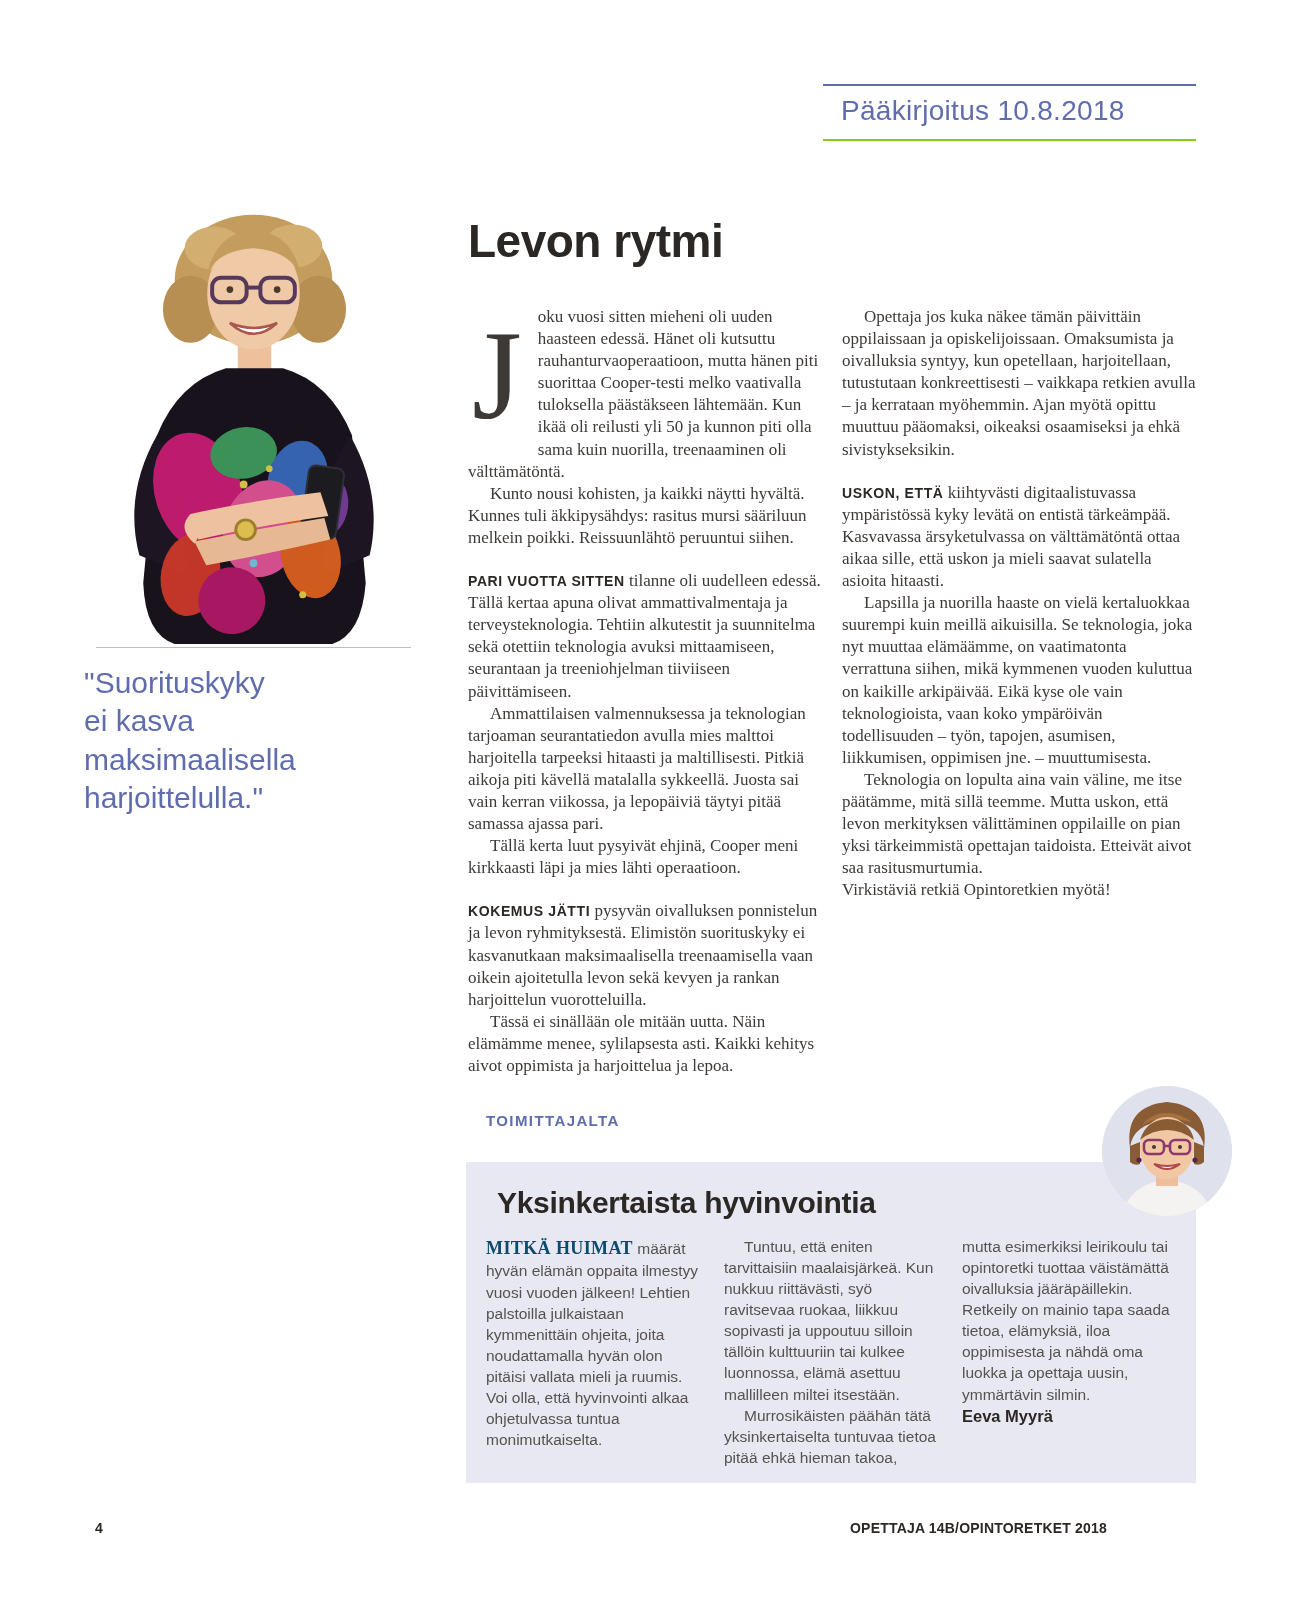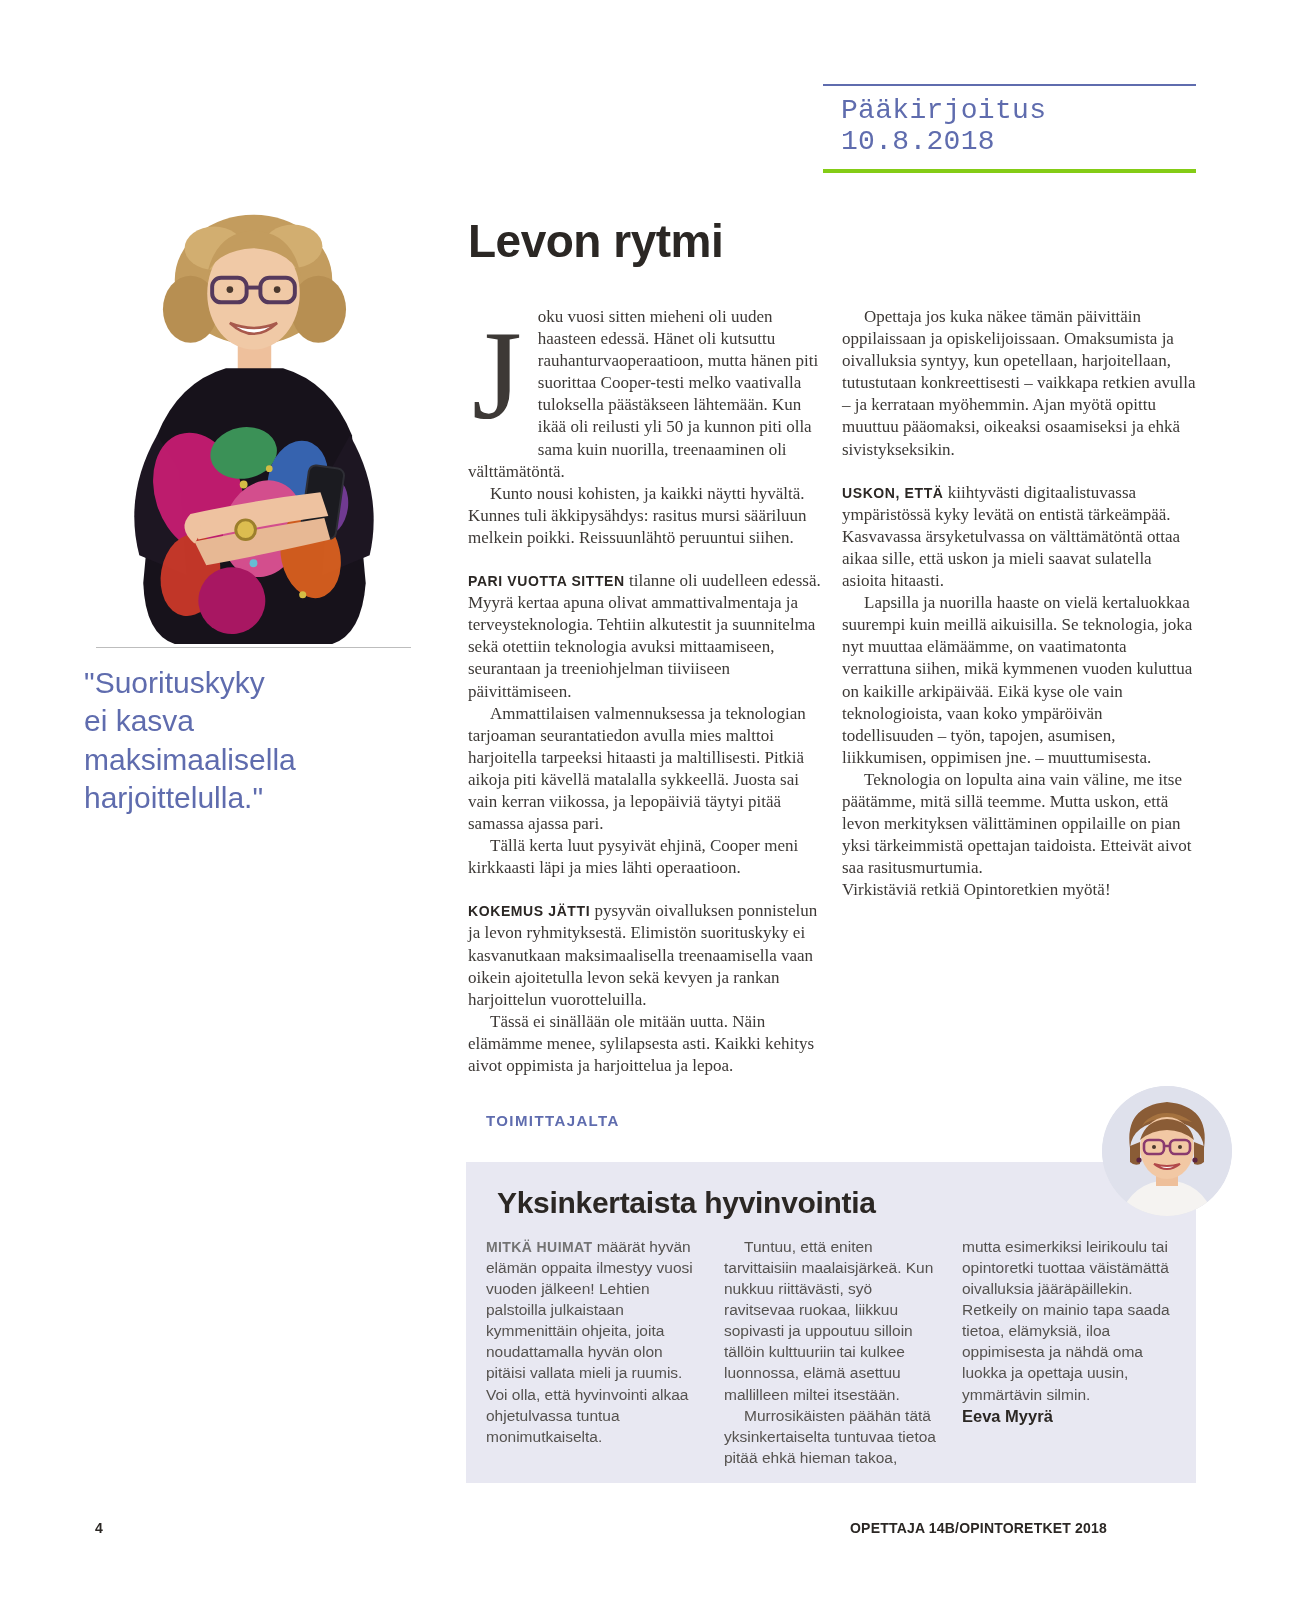--- a/index.html
+++ b/index.html
@@ -1,22 +1,22 @@
 <!DOCTYPE html>
 <html><head>
 <meta charset="utf-8">
 <style>
   html,body{margin:0;padding:0;background:#ffffff;}
   .page{position:relative;width:1312px;height:1598px;background:#ffffff;overflow:hidden;
         font-family:"Liberation Sans",sans-serif;}
 
   
   .kicker{position:absolute;left:823px;top:84px;width:373px;
-          border-top:2px solid #5f6cae;border-bottom:4px solid #84cc16;
-          padding:9px 0 12px 18px;box-sizing:border-box;font-family:Liberation Mono, monospace;}
+          border-top:2px solid #5f6cae;border-bottom:2px solid #84cc16;
+          padding:9px 0 12px 18px;box-sizing:border-box;}
   .kicker-text{font-size:28px;color:#5f6cae;letter-spacing:0.3px;}
 
   
   .photo-block{position:absolute;left:96px;top:188px;width:315px;height:460px;
                border-bottom:1px solid #bdbdbd;box-sizing:border-box;overflow:hidden;}
 
   
   .pullquote{position:absolute;left:84px;top:664px;width:320px;
              font-size:30px;line-height:1.28;color:#5f6cae;white-space:pre-line;}
 
@@ -42,21 +42,21 @@
   
   .editor-label{position:absolute;left:486px;top:1112px;font-size:15px;font-weight:700;
                 letter-spacing:1.4px;color:#5f6cae;}
   .editor-box{position:absolute;left:466px;top:1162px;width:730px;height:321px;
               background:#e8e8f2;box-sizing:border-box;padding:24px 20px 0 20px;}
   .editor-title{font-size:30px;font-weight:700;color:#2b2724;letter-spacing:-0.3px;margin:0 0 16px 11px;}
   .editor-cols{column-count:3;column-gap:24px;column-fill:auto;height:238px;
                font-size:15.5px;line-height:1.36;color:#55524f;}
   .editor-cols p{margin:0;}
   .editor-cols p.ind{text-indent:20px;}
-  .editor-lead{font-weight:700;letter-spacing:0.4px;color:#737373;font-size:14px;}
+  .editor-lead{font-weight:700;letter-spacing:0.4px;color:#0c4a6e;font-size:18px;font-family:Liberation Serif, serif;}
   .editor-sig{margin-top:20px;font-weight:700;color:#2b2724;font-size:16.5px;}
 
   
   .avatar{position:absolute;left:1102px;top:1086px;width:130px;height:130px;border-radius:50%;
           overflow:hidden;background:#dfe1ec;}
 
   
   .footer-page{position:absolute;left:95px;top:1520px;font-size:14px;font-weight:700;color:#2b2724;}
   .footer-issue{position:absolute;left:850px;top:1520px;width:346px;text-align:left;
                 font-size:14px;font-weight:700;color:#2b2724;letter-spacing:0.2px;}
@@ -129,21 +129,21 @@
   <div class="pullquote">"Suorituskyky
 ei kasva
 maksimaalisella
 harjoittelulla."</div>
 
   <div class="article-title">Levon rytmi</div>
 
   <div class="article-body">
     <p><span class="dropcap">J</span><span>oku vuosi sitten mieheni oli uuden haasteen edessä. Hänet oli kutsuttu rauhanturvaoperaatioon, mutta hänen piti suorittaa Cooper-testi melko vaativalla tuloksella päästäkseen lähtemään. Kun ikää oli reilusti yli 50 ja kunnon piti olla sama kuin nuorilla, treenaaminen oli välttämätöntä.</span></p>
     <p class="ind"><span>Kunto nousi kohisten, ja kaikki näytti hyvältä. Kunnes tuli äkkipysähdys: rasitus mursi sääriluun melkein poikki. Reissuunlähtö peruuntui siihen.</span></p>
-    <p class="gap"><span class="lead">PARI VUOTTA SITTEN</span> <span>tilanne oli uudelleen edessä. Myyrä kertaa apuna olivat ammattivalmentaja ja terveysteknologia. Tehtiin alkutestit ja suunnitelma sekä otettiin teknologia avuksi mittaamiseen, seurantaan ja treeniohjelman tiiviiseen päivittämiseen.</span></p>
+    <p class="gap"><span class="lead">PARI VUOTTA SITTEN</span> <span>tilanne oli uudelleen edessä. Tällä kertaa apuna olivat ammattivalmentaja ja terveysteknologia. Tehtiin alkutestit ja suunnitelma sekä otettiin teknologia avuksi mittaamiseen, seurantaan ja treeniohjelman tiiviiseen päivittämiseen.</span></p>
     <p class="ind"><span>Ammattilaisen valmennuksessa ja teknologian tarjoaman seurantatiedon avulla mies malttoi harjoitella tarpeeksi hitaasti ja maltillisesti. Pitkiä aikoja piti kävellä matalalla sykkeellä. Juosta sai vain kerran viikossa, ja lepopäiviä täytyi pitää samassa ajassa pari.</span></p>
     <p class="ind"><span>Tällä kerta luut pysyivät ehjinä, Cooper meni kirkkaasti läpi ja mies lähti operaatioon.</span></p>
     <p class="gap"><span class="lead">KOKEMUS JÄTTI</span> <span>pysyvän oivalluksen ponnistelun ja levon ryhmityksestä. Elimistön suorituskyky ei kasvanutkaan maksimaalisella treenaamisella vaan oikein ajoitetulla levon sekä kevyen ja rankan harjoittelun vuorotteluilla.</span></p>
     <p class="ind"><span>Tässä ei sinällään ole mitään uutta. Näin elämämme menee, sylilapsesta asti. Kaikki kehitys aivot oppimista ja harjoittelua ja lepoa.</span></p>
     <p class="ind"><span>Opettaja jos kuka näkee tämän päivittäin oppilaissaan ja opiskelijoissaan. Omaksumista ja oivalluksia syntyy, kun opetellaan, harjoitellaan, tutustutaan konkreettisesti – vaikkapa retkien avulla – ja kerrataan myöhemmin. Ajan myötä opittu muuttuu pääomaksi, oikeaksi osaamiseksi ja ehkä sivistykseksikin.</span></p>
     <p class="gap"><span class="lead">USKON, ETTÄ</span> <span>kiihtyvästi digitaalistuvassa ympäristössä kyky levätä on entistä tärkeämpää. Kasvavassa ärsyketulvassa on välttämätöntä ottaa aikaa sille, että uskon ja mieli saavat sulatella asioita hitaasti.</span></p>
     <p class="ind"><span>Lapsilla ja nuorilla haaste on vielä kertaluokkaa suurempi kuin meillä aikuisilla. Se teknologia, joka nyt muuttaa elämäämme, on vaatimatonta verrattuna siihen, mikä kymmenen vuoden kuluttua on kaikille arkipäivää. Eikä kyse ole vain teknologioista, vaan koko ympäröivän todellisuuden – työn, tapojen, asumisen, liikkumisen, oppimisen jne. – muuttumisesta.</span></p>
     <p class="ind"><span>Teknologia on lopulta aina vain väline, me itse päätämme, mitä sillä teemme. Mutta uskon, että levon merkityksen välittäminen oppilaille on pian yksi tärkeimmistä opettajan taidoista. Etteivät aivot saa rasitusmurtumia.</span></p>
     <p class="closing"><span>Virkistäviä retkiä Opintoretkien myötä!</span></p>
   </div>

